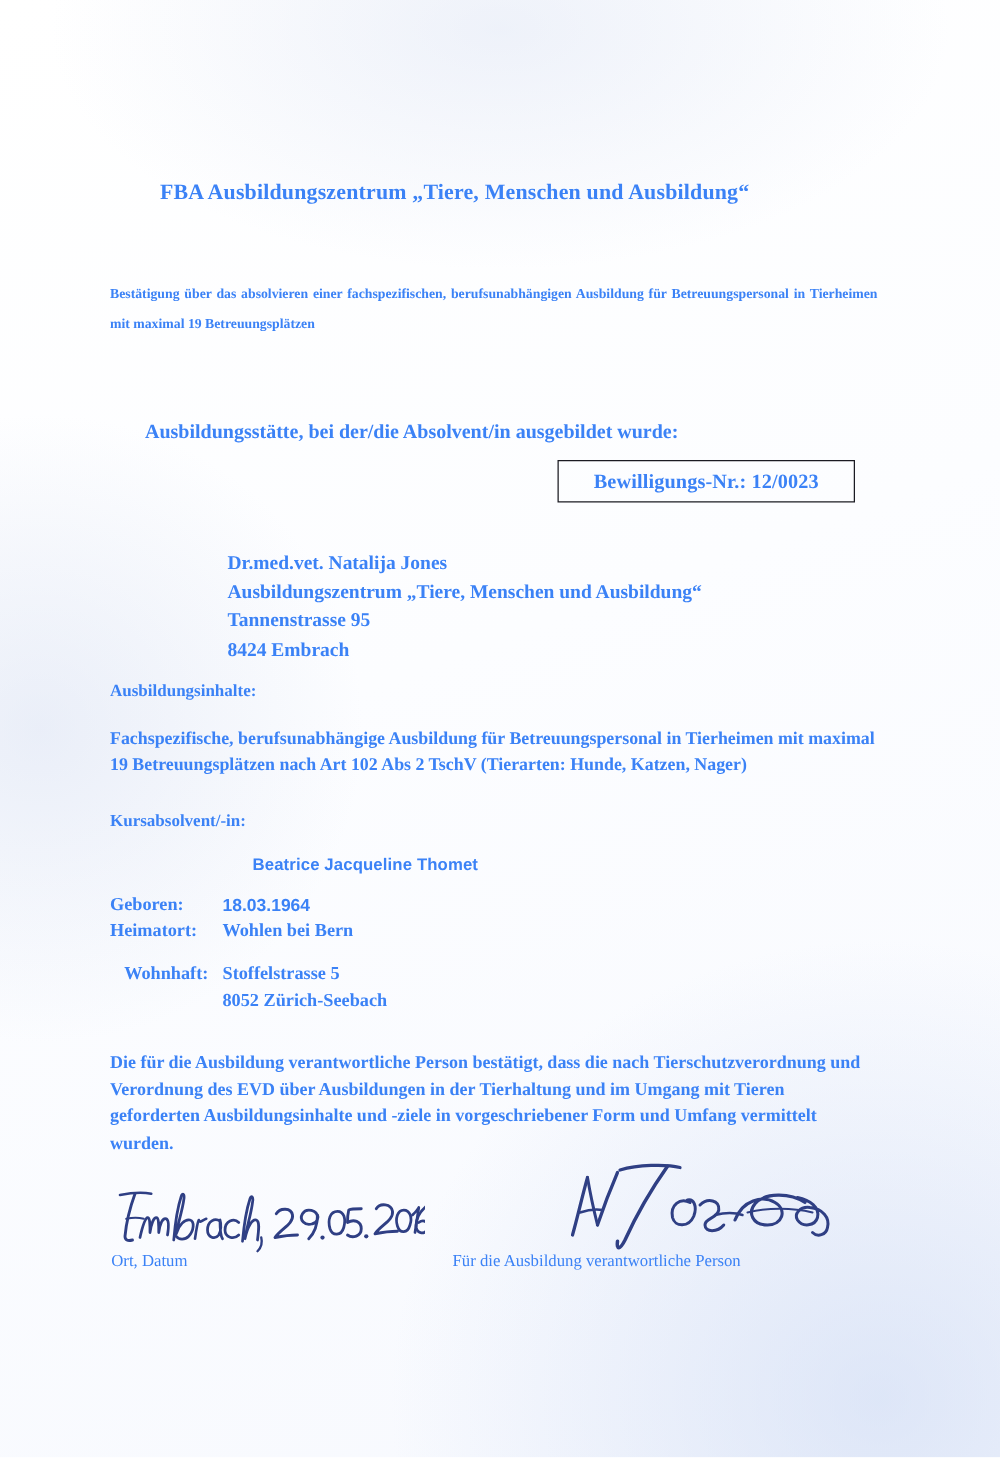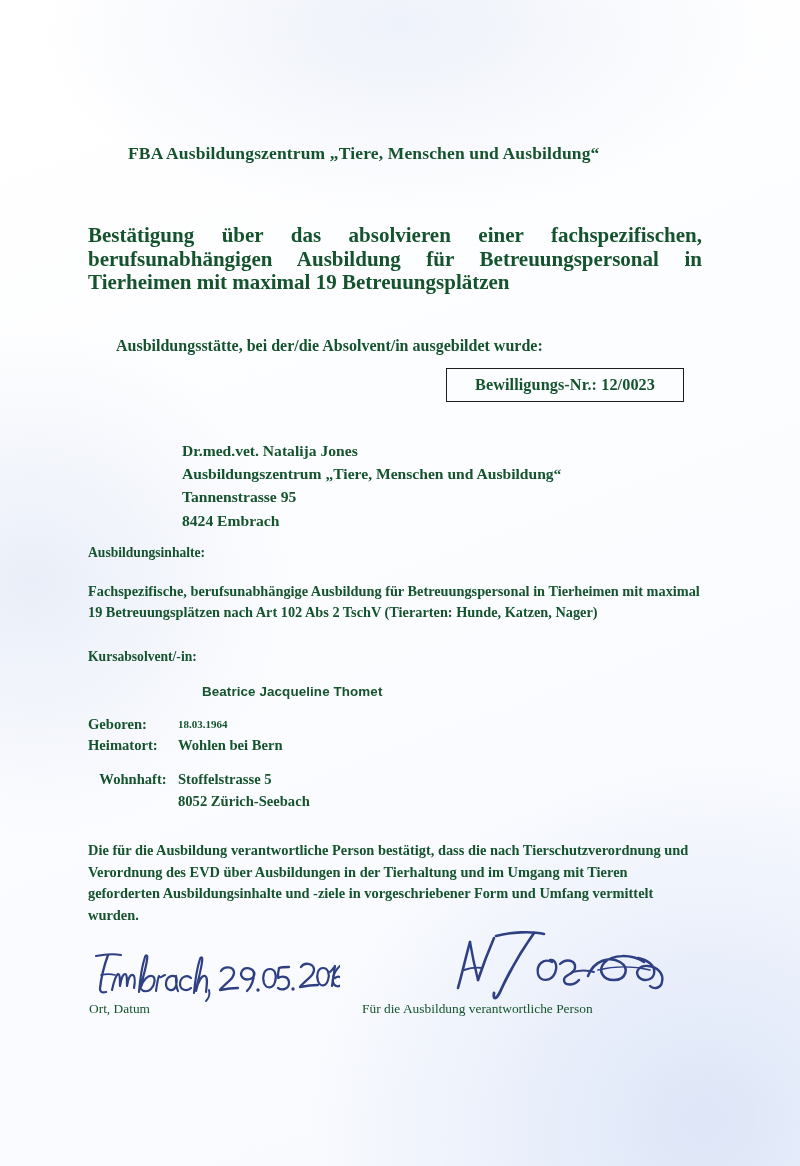--- a/index.html
+++ b/index.html
@@ -9,21 +9,21 @@
     background: #ffffff;
   }
   .page {
     position: relative;
     width: 800px;
     height: 1166px;
     margin: 0 auto;
     background: #fdfdff;
     overflow: hidden;
     font-family: "Liberation Serif", "DejaVu Serif", serif;
-    color: #14532d;
+    color: #3b82f6;
     -webkit-font-smoothing: antialiased;
   }
   
   .scan-tint {
     position: absolute;
     inset: 0;
     pointer-events: none;
     background:
       radial-gradient(ellipse 70% 45% at 88% 96%, rgba(200,214,242,0.55) 0%, rgba(200,214,242,0.0) 70%),
       radial-gradient(ellipse 45% 30% at 4% 50%, rgba(206,216,238,0.40) 0%, rgba(206,216,238,0) 72%),
@@ -45,21 +45,21 @@
     font-weight: bold;
     letter-spacing: 0.15px;
     white-space: nowrap;
   }
 
   .intro-para {
     position: absolute;
     left: 88px;
     top: 224px;
     width: 614px;
-    font-size: 21px;
+    font-size: 11px;
     font-weight: bold;
     line-height: 23.5px;
     text-align: justify;
     text-justify: inter-word;
   }
 
   .label-site {
     position: absolute;
     left: 88px;
     top: 337px;
@@ -145,22 +145,22 @@
   .facts .k {
     width: 90px;
     font-weight: bold;
     white-space: nowrap;
   }
   .facts .v {
     font-weight: bold;
     white-space: nowrap;
   }
   .facts .v.sans {
-    font-family: Liberation Serif, serif;
-    font-size: 11px;
+    font-family: Liberation Sans, sans-serif;
+    font-size: 14px;
   }
 
   .residence {
     position: absolute;
     left: 88px;
     top: 769px;
     font-size: 14.6px;
     line-height: 21.5px;
   }
   .residence .row { display: flex; text-align: center; }

